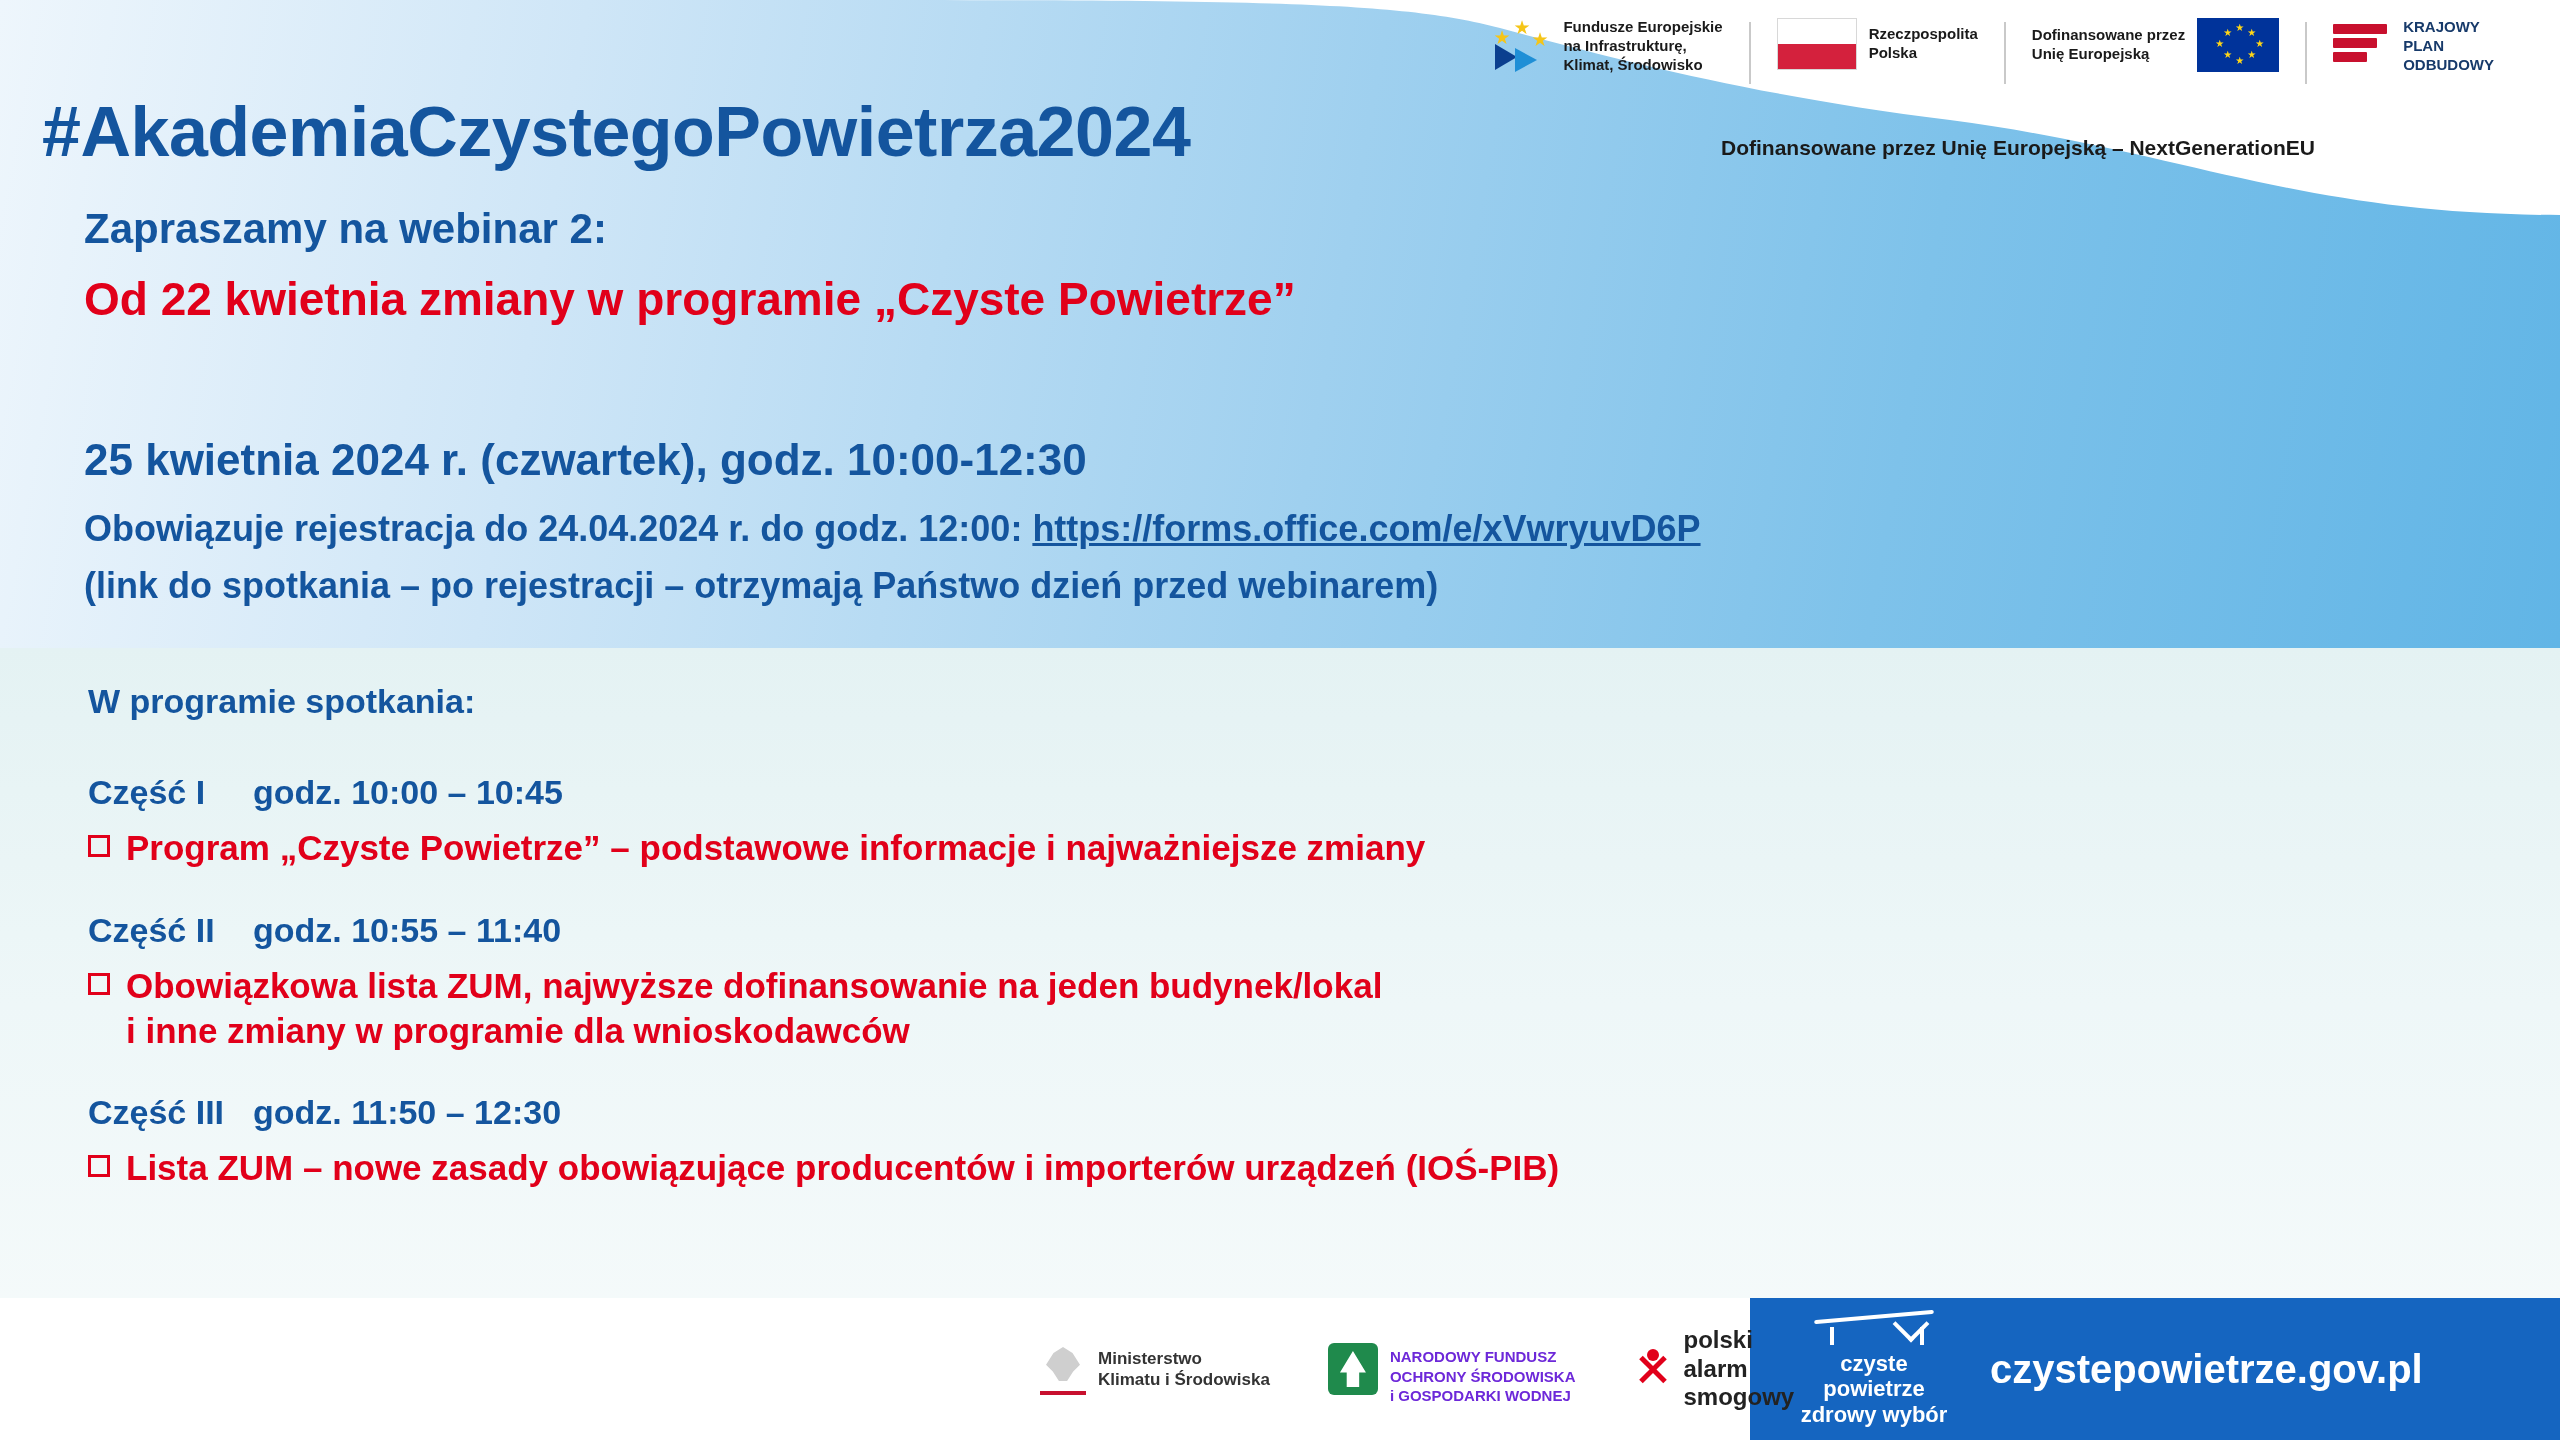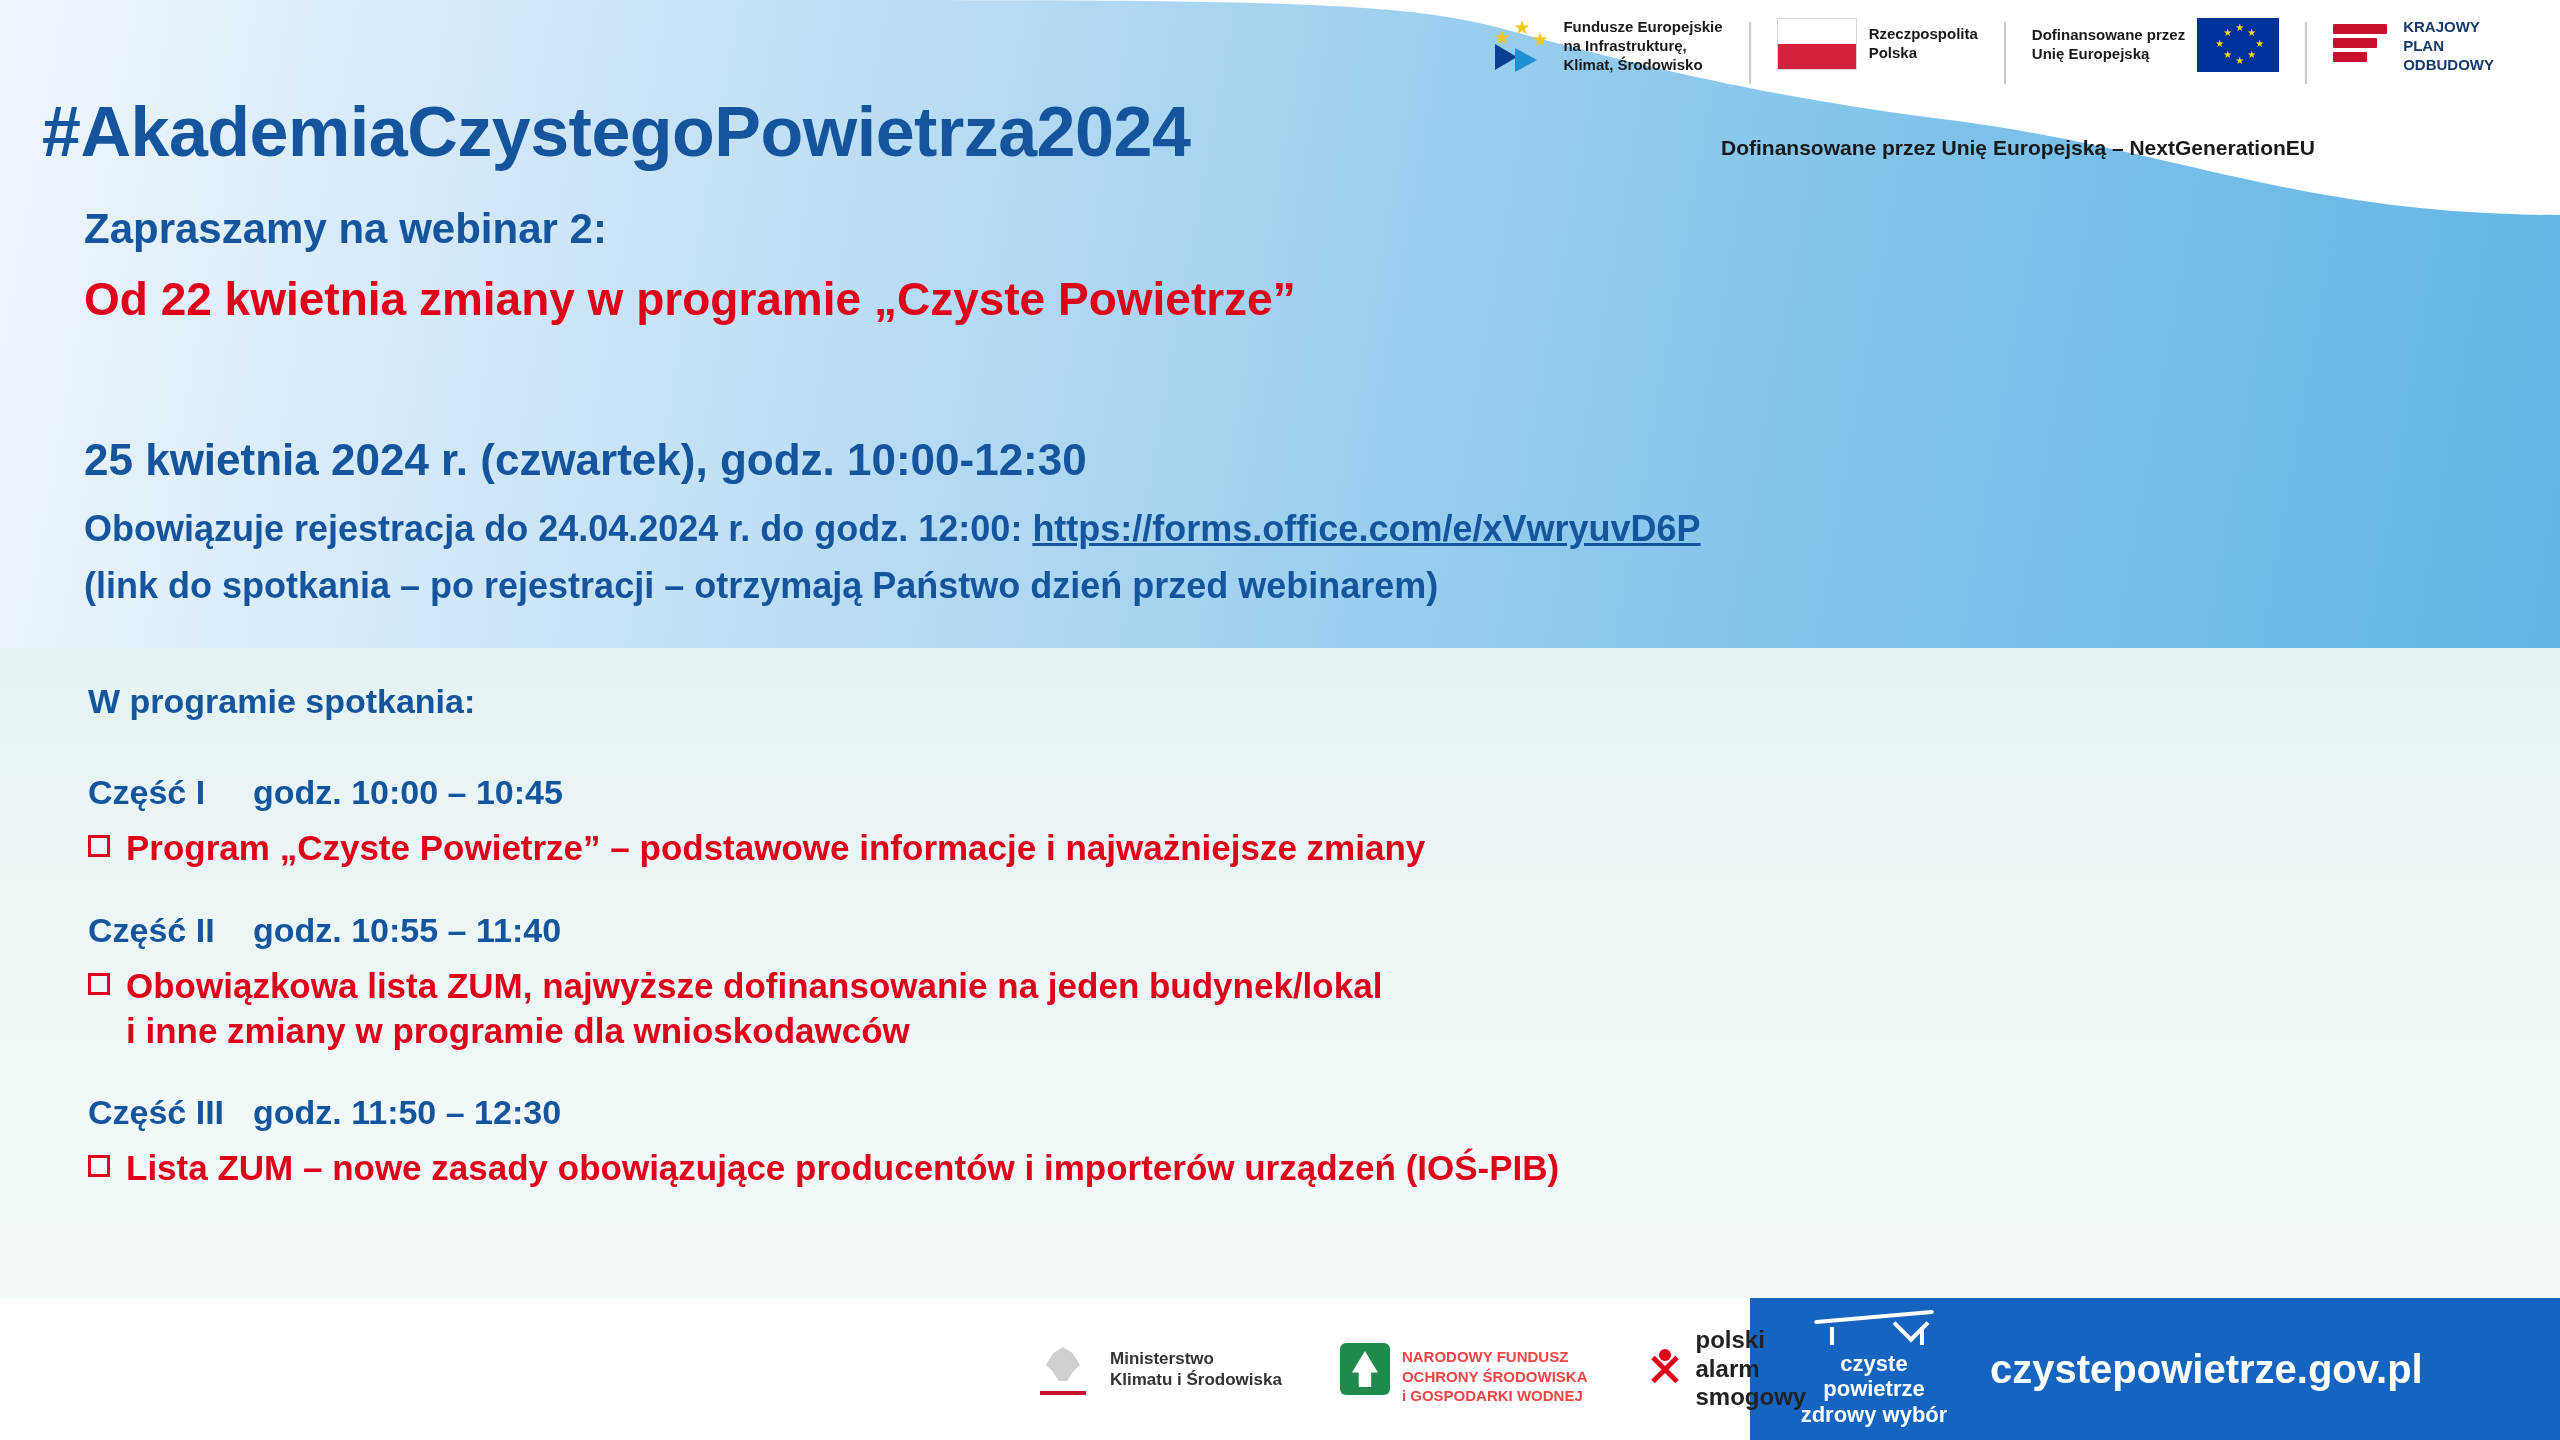--- a/index.html
+++ b/index.html
@@ -271,21 +271,21 @@
   .footer-logos {
     position: absolute;
     bottom: 0;
     left: 1040px;
     height: 142px;
     display: flex;
     align-items: center;
     gap: 58px;
     z-index: 5;
   }
-  .mk-logo { display: flex; align-items: center; gap: 24px; }
+  .mk-logo { display: flex; align-items: center; gap: 12px; }
   .mk-eagle {
     width: 46px; height: 52px;
     position: relative;
   }
   .mk-eagle .bird {
     position: absolute;
     left: 6px; top: 4px;
     width: 34px; height: 34px;
     background: #cfcfcf;
     clip-path: polygon(50% 0%, 78% 18%, 100% 52%, 80% 72%, 62% 100%, 38% 100%, 20% 72%, 0% 52%, 22% 18%);
@@ -314,21 +314,21 @@
     content: "";
     position: absolute;
     left: 12px; top: 8px;
     width: 26px; height: 36px;
     background: #ffffff;
     clip-path: polygon(50% 0%, 100% 60%, 74% 60%, 74% 100%, 26% 100%, 26% 60%, 0% 60%);
   }
   .nfos-text {
     font-size: 15px;
     font-weight: 700;
-    color: #ef4444;
+    color: #6d28d9;
     line-height: 1.3;
     white-space: pre-line;
     margin-top: 15px;
   }
   .pas-logo { display: flex; align-items: center; gap: 12px; }
   .pas-mark {
     width: 38px; height: 44px;
     position: relative;
   }
   .pas-mark .x1, .pas-mark .x2 {

